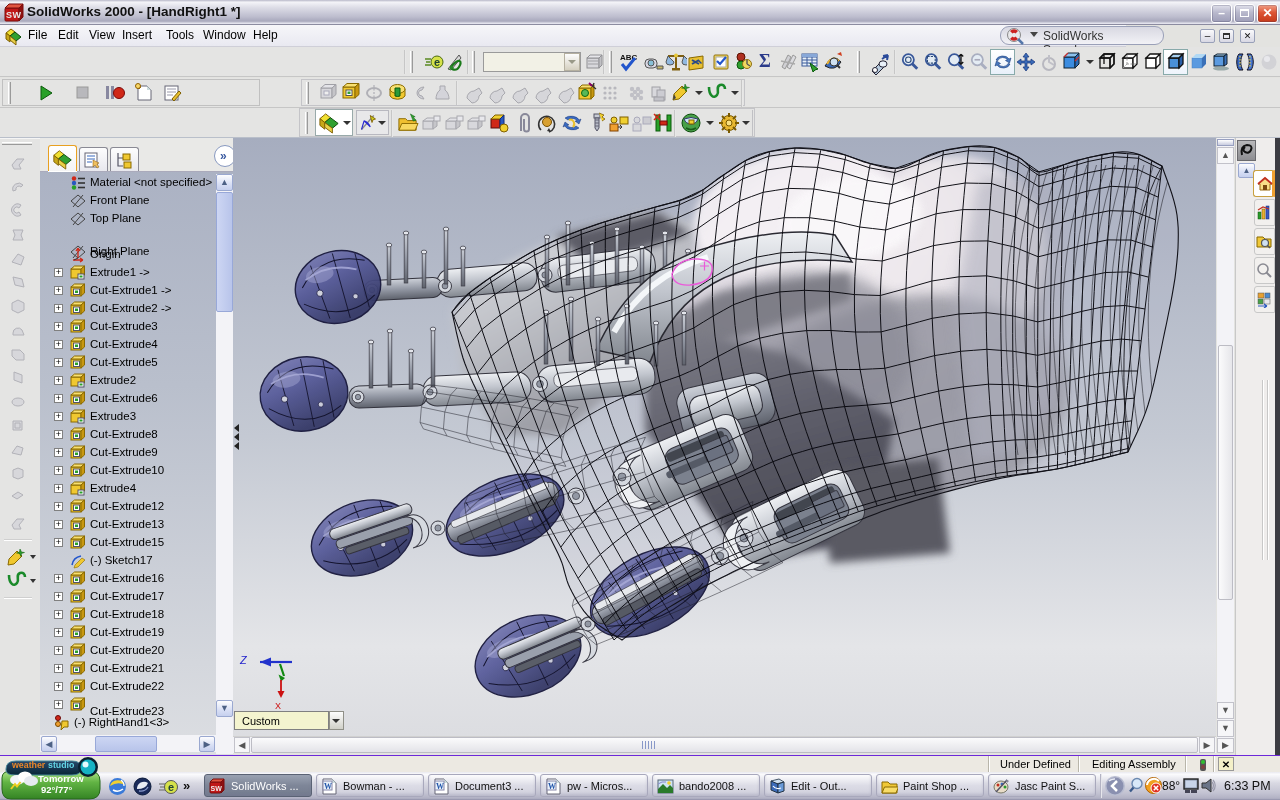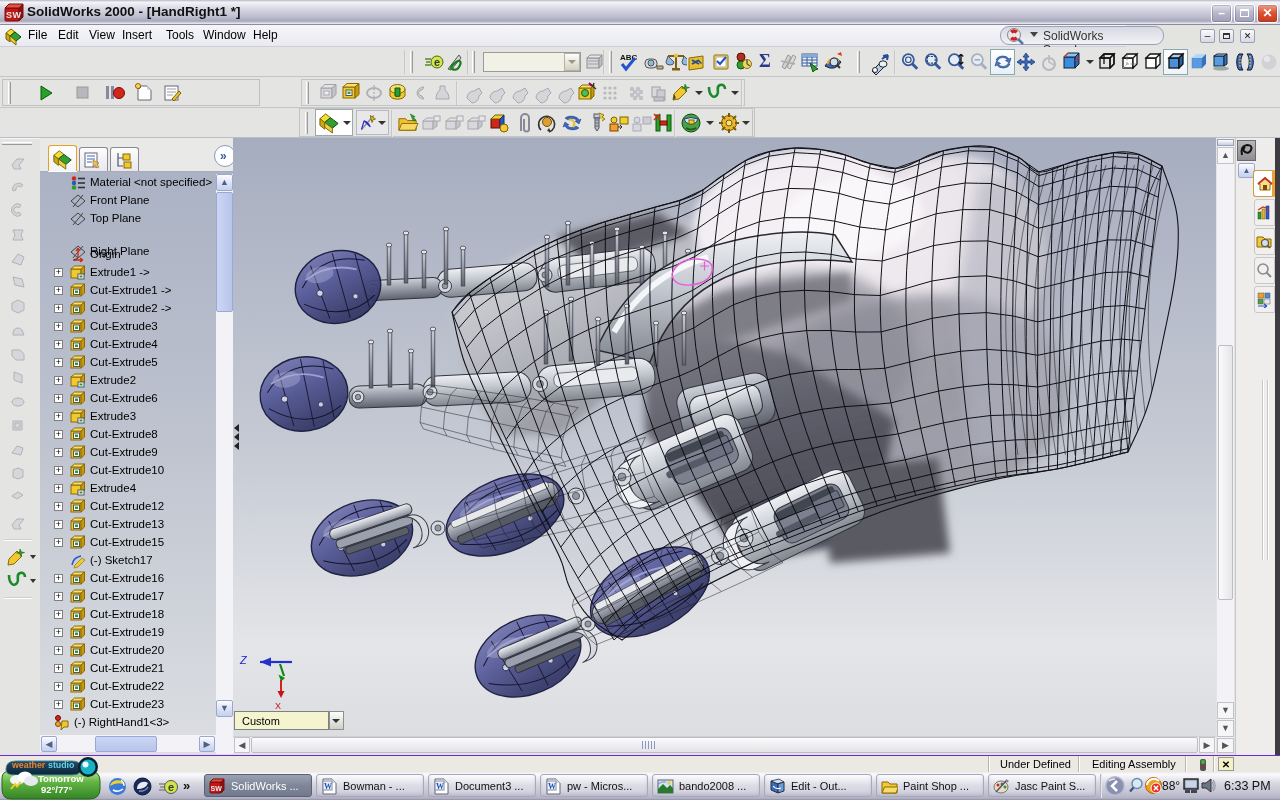--- a/index.html
+++ b/index.html
@@ -876,21 +876,21 @@
         </div>
 <div class="treerow" style="position:absolute;top:522.0px;left:0;width:175px">
           <div class="plus">+</div>
           <div style="position:absolute;left:30px;top:1px"><svg width="17" height="16" viewBox="0 0 17 16">
               <rect x="1" y="4" width="10" height="9" fill="#f0c830" stroke="#8a6a00"></rect>
               <path d="M1 4 l3.5-3 h10 l-3.5 3z" fill="#f8e070" stroke="#8a6a00"></path>
               <path d="M11 4 l3.5-3 v9 l-3.5 3z" fill="#c89810" stroke="#8a6a00"></path>
               <rect x="3.5" y="6" width="6" height="5.5" fill="#fff" stroke="#556"></rect>
               <rect x="5" y="7.5" width="3" height="2.5" fill="#28a028"></rect>
             </svg></div>
-          <div class="ti" style="position:absolute;left:50px;top:2px">Cut-Extrude23</div>
+          <div class="ti" style="position:absolute;left:50px;top:9px">Cut-Extrude23</div>
         </div>
 <div class="treerow" style="position:absolute;top:540.0px;left:0;width:175px">
           <div style="position:absolute;left:14px;top:1px"><svg width="17" height="16" viewBox="0 0 17 16">
               <circle cx="4" cy="3" r="2.5" fill="#d02818" stroke="#6a0a0a"></circle>
               <circle cx="4" cy="9" r="2.5" fill="#f0a030" stroke="#7a4a00"></circle>
               <path d="M8 6 h6 v6 h-4 l-3 3z" fill="#f0c830" stroke="#8a6a00"></path>
             </svg></div>
           <div class="ti" style="position:absolute;left:34px;top:2px">(-) RightHand1&lt;3&gt;</div>
         </div>
 </div>

